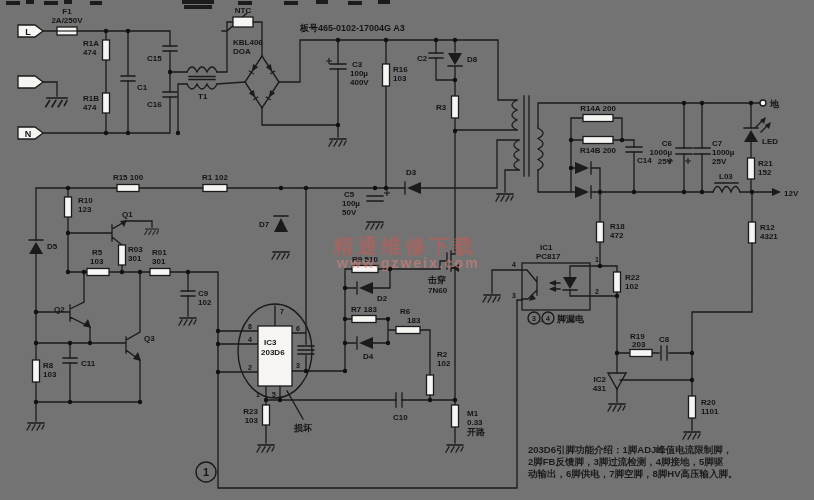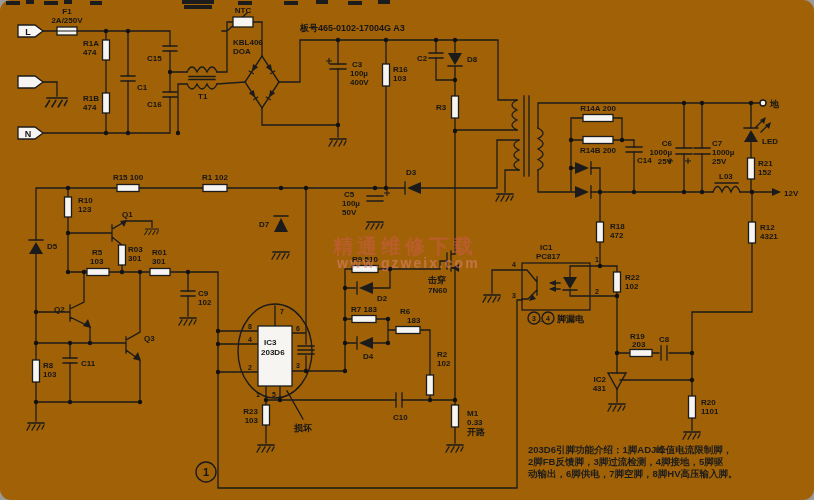--- a/index.html
+++ b/index.html
@@ -1,17 +1,17 @@
 <!DOCTYPE html>
 <html><head>
 <meta charset="utf-8">
 <style>
   html,body{margin:0;padding:0;background:#9a9a9a;}
-  .page{width:814px;height:500px;background:#a16207;position:relative;overflow:hidden;
-        font-family:"Liberation Sans","DejaVu Sans",sans-serif;border-radius:11px;}
+  .page{width:814px;height:500px;background:#737373;position:relative;overflow:hidden;
+        font-family:"Liberation Sans","DejaVu Sans",sans-serif;}
   svg{display:block}
   .w{stroke:#1b1b1b;stroke-width:1.3;fill:none;stroke-linecap:square}
   .w2{stroke:#1b1b1b;stroke-width:1.15;fill:none}
   .sym rect{fill:#f6f5f2;stroke:#1b1b1b;stroke-width:1.3}
   .term{fill:#f6f5f2;stroke:#1b1b1b;stroke-width:1.3}
   .box{fill:none;stroke:#1b1b1b;stroke-width:1.4}
   .boxf{fill:#f6f5f2;stroke:#1b1b1b;stroke-width:1.4}
   .blk{fill:#1b1b1b;stroke:none}
   .dot{fill:#111;stroke:none}
   .t{font-family:"Liberation Sans","DejaVu Sans",sans-serif;font-size:8px;font-weight:700;fill:#151515}

